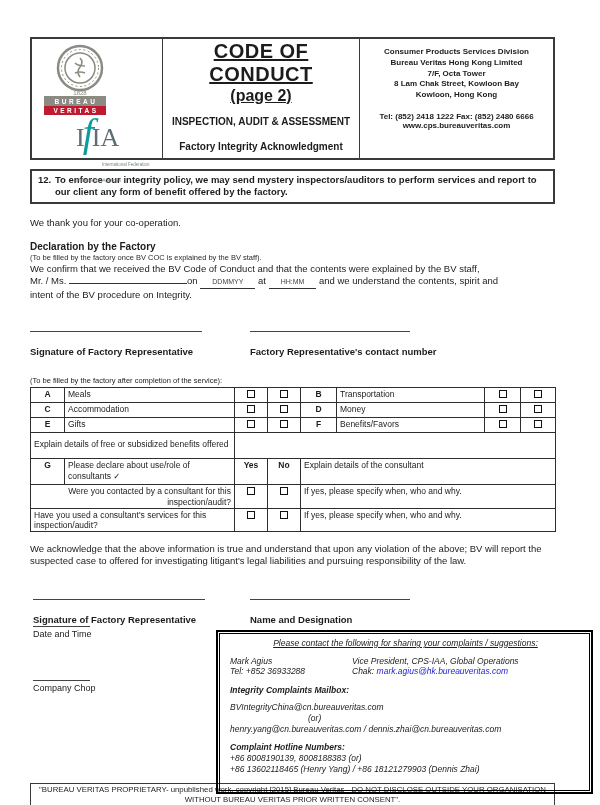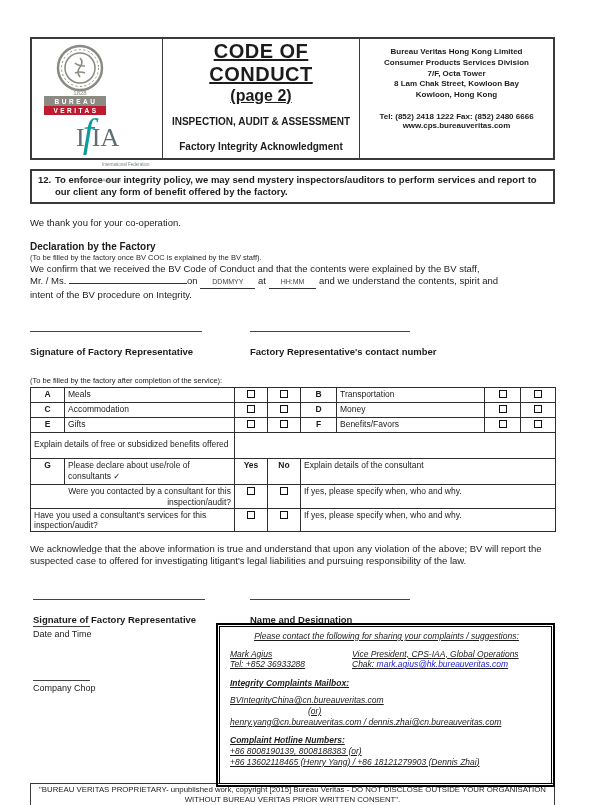--- a/index.html
+++ b/index.html
@@ -63,21 +63,21 @@
   
   .ack { margin-top:11px; font-size:9.5px; line-height:1.25; }
   
   .bottom { position:relative; height:186px; margin-top:27px; }
   .sig2-l { position:absolute; left:3px; top:5px; }
   .sig2-r { position:absolute; left:220px; top:5px; }
   .side-label { position:absolute; left:3px; font-size:9px; }
   .side-line { border-top:1px solid #444; width:57px; margin-bottom:2px; }
   .dt { top:32px; }
   .chop { top:86px; }
-  .complaints-outer { position:absolute; left:186px; top:29px; width:339px; height:164px; border:2.5px solid #000; padding:1px;text-decoration:underline; }
+  .complaints-outer { position:absolute; left:186px; top:36px; width:377px; height:164px; border:2.5px solid #000; padding:1px; }
   .complaints-inner { border:1px solid #000; width:100%; height:100%; padding:4px 8px 0 10px; font-style:italic; font-size:8.5px; line-height:1.25; }
   .c-head { text-align:center; text-decoration:underline; margin-bottom:7px; }
   .c-grid { display:flex; }
   .c-grid .col1 { width:122px; }
   .c-grid .col2 { flex:1; }
   .c-bold { font-weight:bold; margin-top:8px; }
   .c-or { margin-left:78px; }
   .link-blue { color:#2323d6; }
   
   .footer-box { border:1.5px solid #3a3a3a; margin-top:3px; padding:1px 4px 2px 4px; text-align:center; font-size:7.8px; line-height:1.25; }
@@ -110,22 +110,22 @@
         </span>
       </span>
     </div>
     <div class="h-center">
       <div class="title-main">CODE OF CONDUCT</div>
       <div class="title-sub">(page 2)</div>
       <div class="title-line3">INSPECTION, AUDIT &amp; ASSESSMENT</div>
       <div class="title-line4">Factory Integrity Acknowledgment</div>
     </div>
     <div class="h-right">
+      <div class="addr-line">Consumer Products Services Division</div>
       <div class="addr-line">Bureau Veritas Hong Kong Limited</div>
-      <div class="addr-line">Consumer Products Services Division</div>
       <div class="addr-line">7/F, Octa Tower</div>
       <div class="addr-line">8 Lam Chak Street, Kowloon Bay</div>
       <div class="addr-line">Kowloon, Hong Kong</div>
       <div class="telfax">Tel: (852) 2418 1222 Fax: (852) 2480 6666</div>
       <div class="website">www.cps.bureauveritas.com</div>
     </div>
   </div>
 
   <div class="clause-box">
     <span class="clause-num">12.</span>

